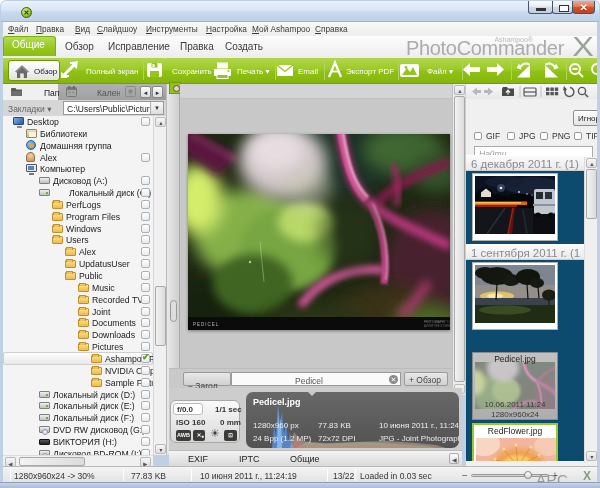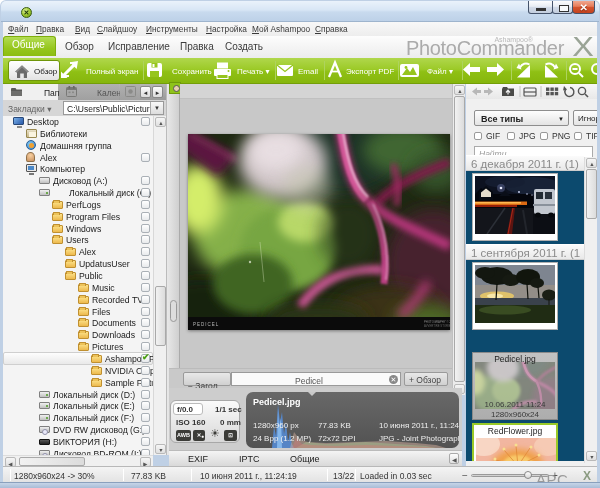--- a/index.html
+++ b/index.html
@@ -355,21 +355,21 @@
         <span class="lbl" style="left:89px">Music</span>
         <span class="cb" style="left:138px; top:1px"></span>
       </div>
     <div class="trow" style="top:178px">
         <span class="tico ic-fld" style="left:75px"></span>
         <span class="lbl" style="left:89px">Recorded TV</span>
         <span class="cb" style="left:138px; top:1px"></span>
       </div>
     <div class="trow" style="top:190px">
         <span class="tico ic-fld" style="left:75px"></span>
-        <span class="lbl" style="left:89px">Files</span>
+        <span class="lbl" style="left:89px">Joint</span>
         <span class="cb" style="left:138px; top:1px"></span>
       </div>
     <div class="trow" style="top:201px">
         <span class="tico ic-fld" style="left:75px"></span>
         <span class="lbl" style="left:89px">Documents</span>
         <span class="cb" style="left:138px; top:1px"></span>
       </div>
     <div class="trow" style="top:213px">
         <span class="tico ic-fld" style="left:75px"></span>
         <span class="lbl" style="left:89px">Downloads</span>
@@ -587,24 +587,20 @@
           <rect x="84.4" y="7.9" width="3.4" height="3.4"></rect>
           <rect x="88.8" y="7.9" width="3.4" height="3.4"></rect>
       </g>
       <path d="M104,3.5 A4.5,4.5 0 1 1 100,5" stroke="#555" stroke-width="1.5" fill="none"></path>
       <path d="M98,2 L101,5.5 L97,6.5 Z" fill="#555"></path>
       <circle cx="116" cy="7" r="3.6" stroke="#555" stroke-width="1.4" fill="none"></circle>
       <line x1="119" y1="10" x2="122" y2="13" stroke="#555" stroke-width="1.6"></line>
     </svg>
   </div>
   <div id="rpfilter">
-    <div id="combotypes">
-        <span>Все типы</span>
-        <span class="d">▼</span>
-      </div>
     <div id="btnignore">
         <span>Игнор</span>
       </div>
     <div class="fcb" style="left:8px"></div>
       <span class="fcl" style="left:20px">GIF</span>
     <div class="fcb" style="left:41px"></div>
       <span class="fcl" style="left:53px">JPG</span>
     <div class="fcb" style="left:74px"></div>
       <span class="fcl" style="left:86px">PNG</span>
     <div class="fcb" style="left:108px"></div>

